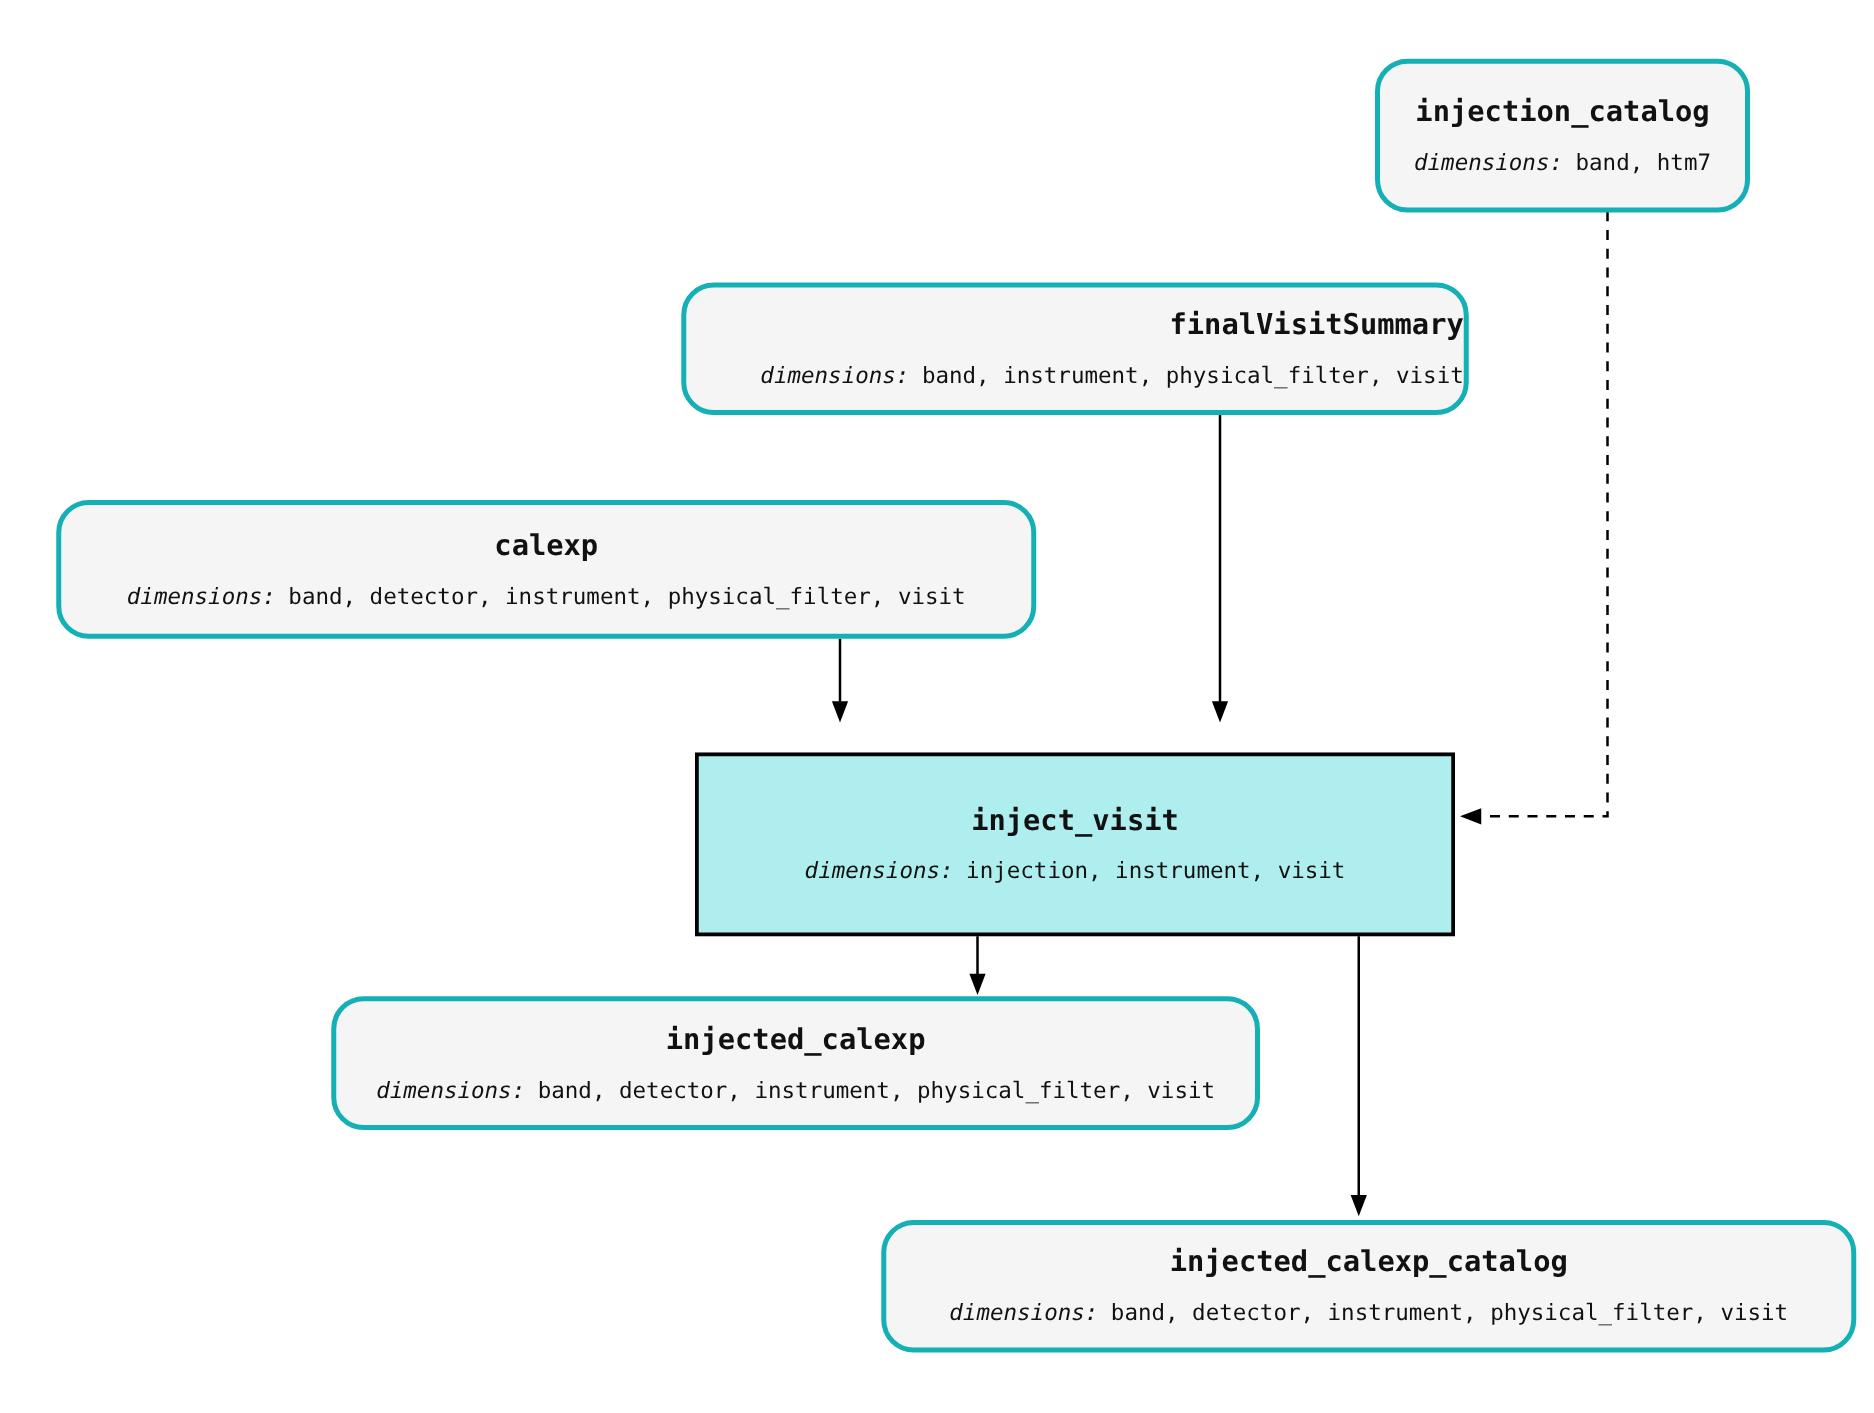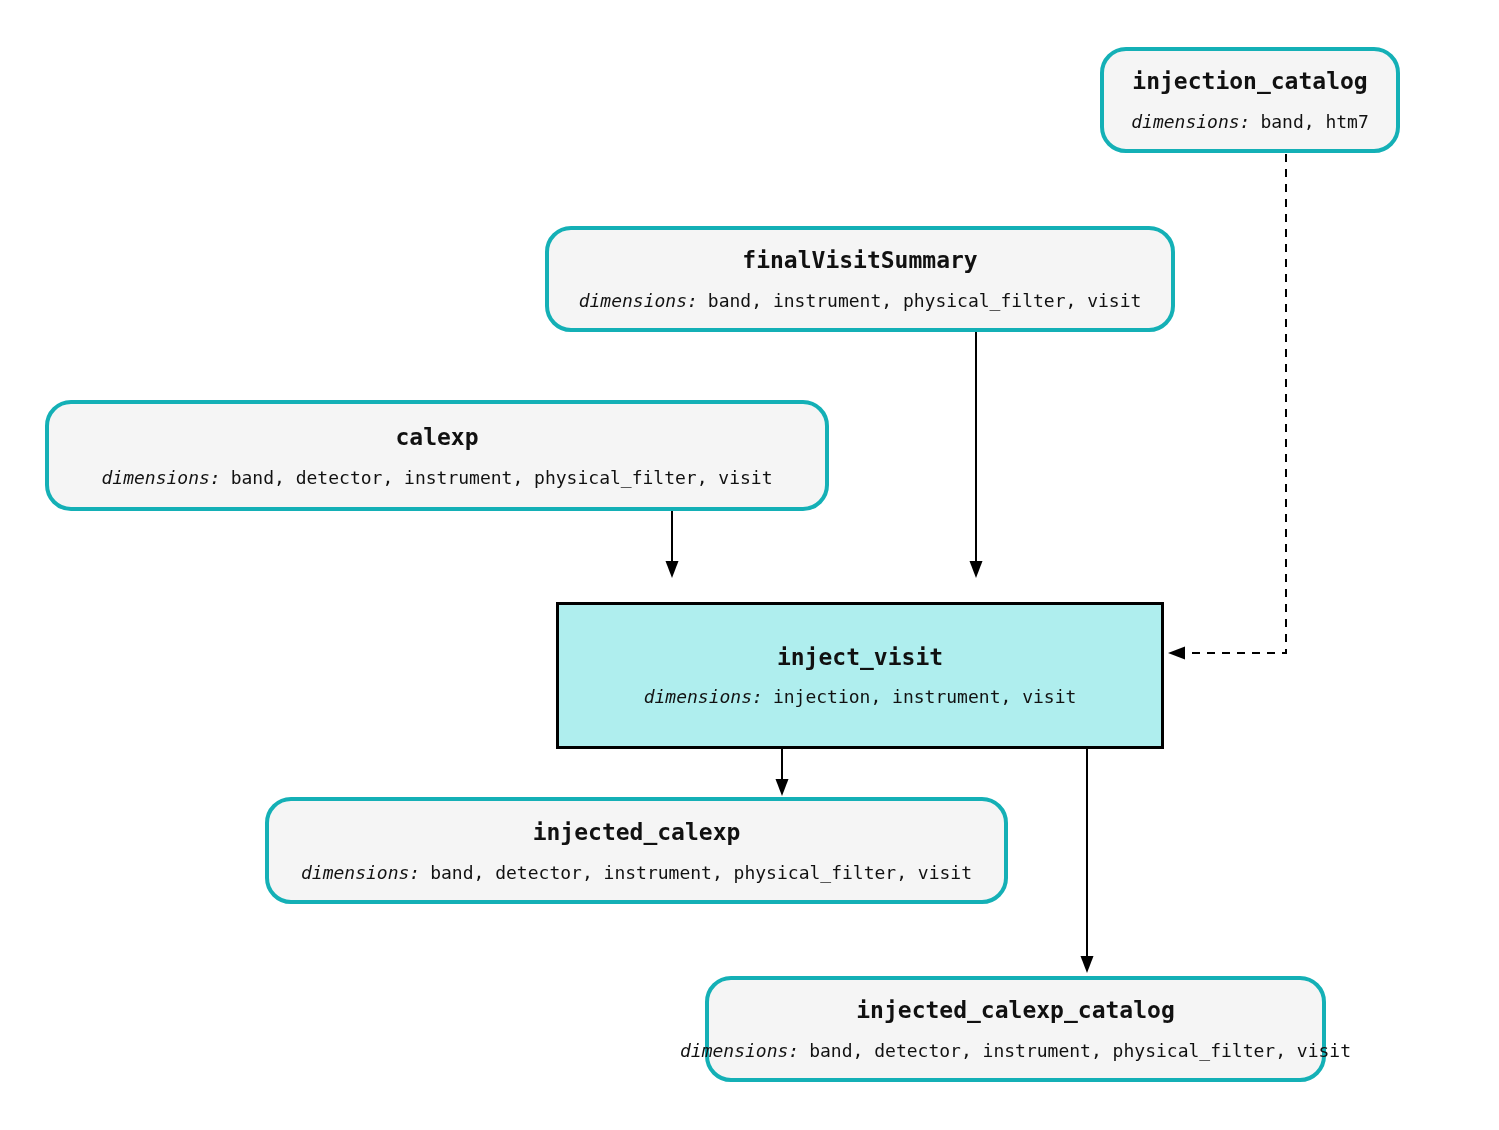--- a/index.html
+++ b/index.html
@@ -86,28 +86,28 @@
       <line x1="782" y1="726" x2="782" y2="780" stroke="var(--edge)" stroke-width="2"></line>
       <polygon points="782,796 775.5,779 788.5,779" fill="var(--edge)"></polygon>
     </g>
 
     <g>
       <line x1="1087" y1="726" x2="1087" y2="957" stroke="var(--edge)" stroke-width="2"></line>
       <polygon points="1087,973 1080.5,956 1093.5,956" fill="var(--edge)"></polygon>
     </g>
   </svg>
 
-  <div class="node dataset" style="left:1100px;top:47px;width:300px;height:106px;">
+  <div class="node dataset" style="left:1100px;top:47px;width:300px;height:123px;">
     <div class="node-title">injection_catalog</div>
     <div class="node-line">
       <span class="dims-label">dimensions:</span><span>band, htm7</span>
     </div>
   </div>
 
-  <div class="node dataset" style="left:545px;top:226px;width:630px;height:106px;">
+  <div class="node dataset" style="left:545px;top:226px;width:630px;height:106px;align-items:flex-end;">
     <div class="node-title">finalVisitSummary</div>
     <div class="node-line">
       <span class="dims-label">dimensions:</span><span>band, instrument, physical_filter, visit</span>
     </div>
   </div>
 
   <div class="node dataset" style="left:29px;top:400px;width:784px;height:111px;margin-left:16px;">
     <div class="node-title">calexp</div>
     <div class="node-line">
       <span class="dims-label">dimensions:</span><span>band, detector, instrument, physical_filter, visit</span>
@@ -121,20 +121,20 @@
     </div>
   </div>
 
   <div class="node dataset" style="left:265px;top:797px;width:743px;height:107px;">
     <div class="node-title">injected_calexp</div>
     <div class="node-line">
       <span class="dims-label">dimensions:</span><span>band, detector, instrument, physical_filter, visit</span>
     </div>
   </div>
 
-  <div class="node dataset" style="left:705px;top:976px;width:621px;height:106px;">
+  <div class="node dataset" style="left:705px;top:976px;width:780px;height:106px;">
     <div class="node-title">injected_calexp_catalog</div>
     <div class="node-line">
       <span class="dims-label">dimensions:</span><span>band, detector, instrument, physical_filter, visit</span>
     </div>
   </div>
 
 </div>
 
 </body></html>

